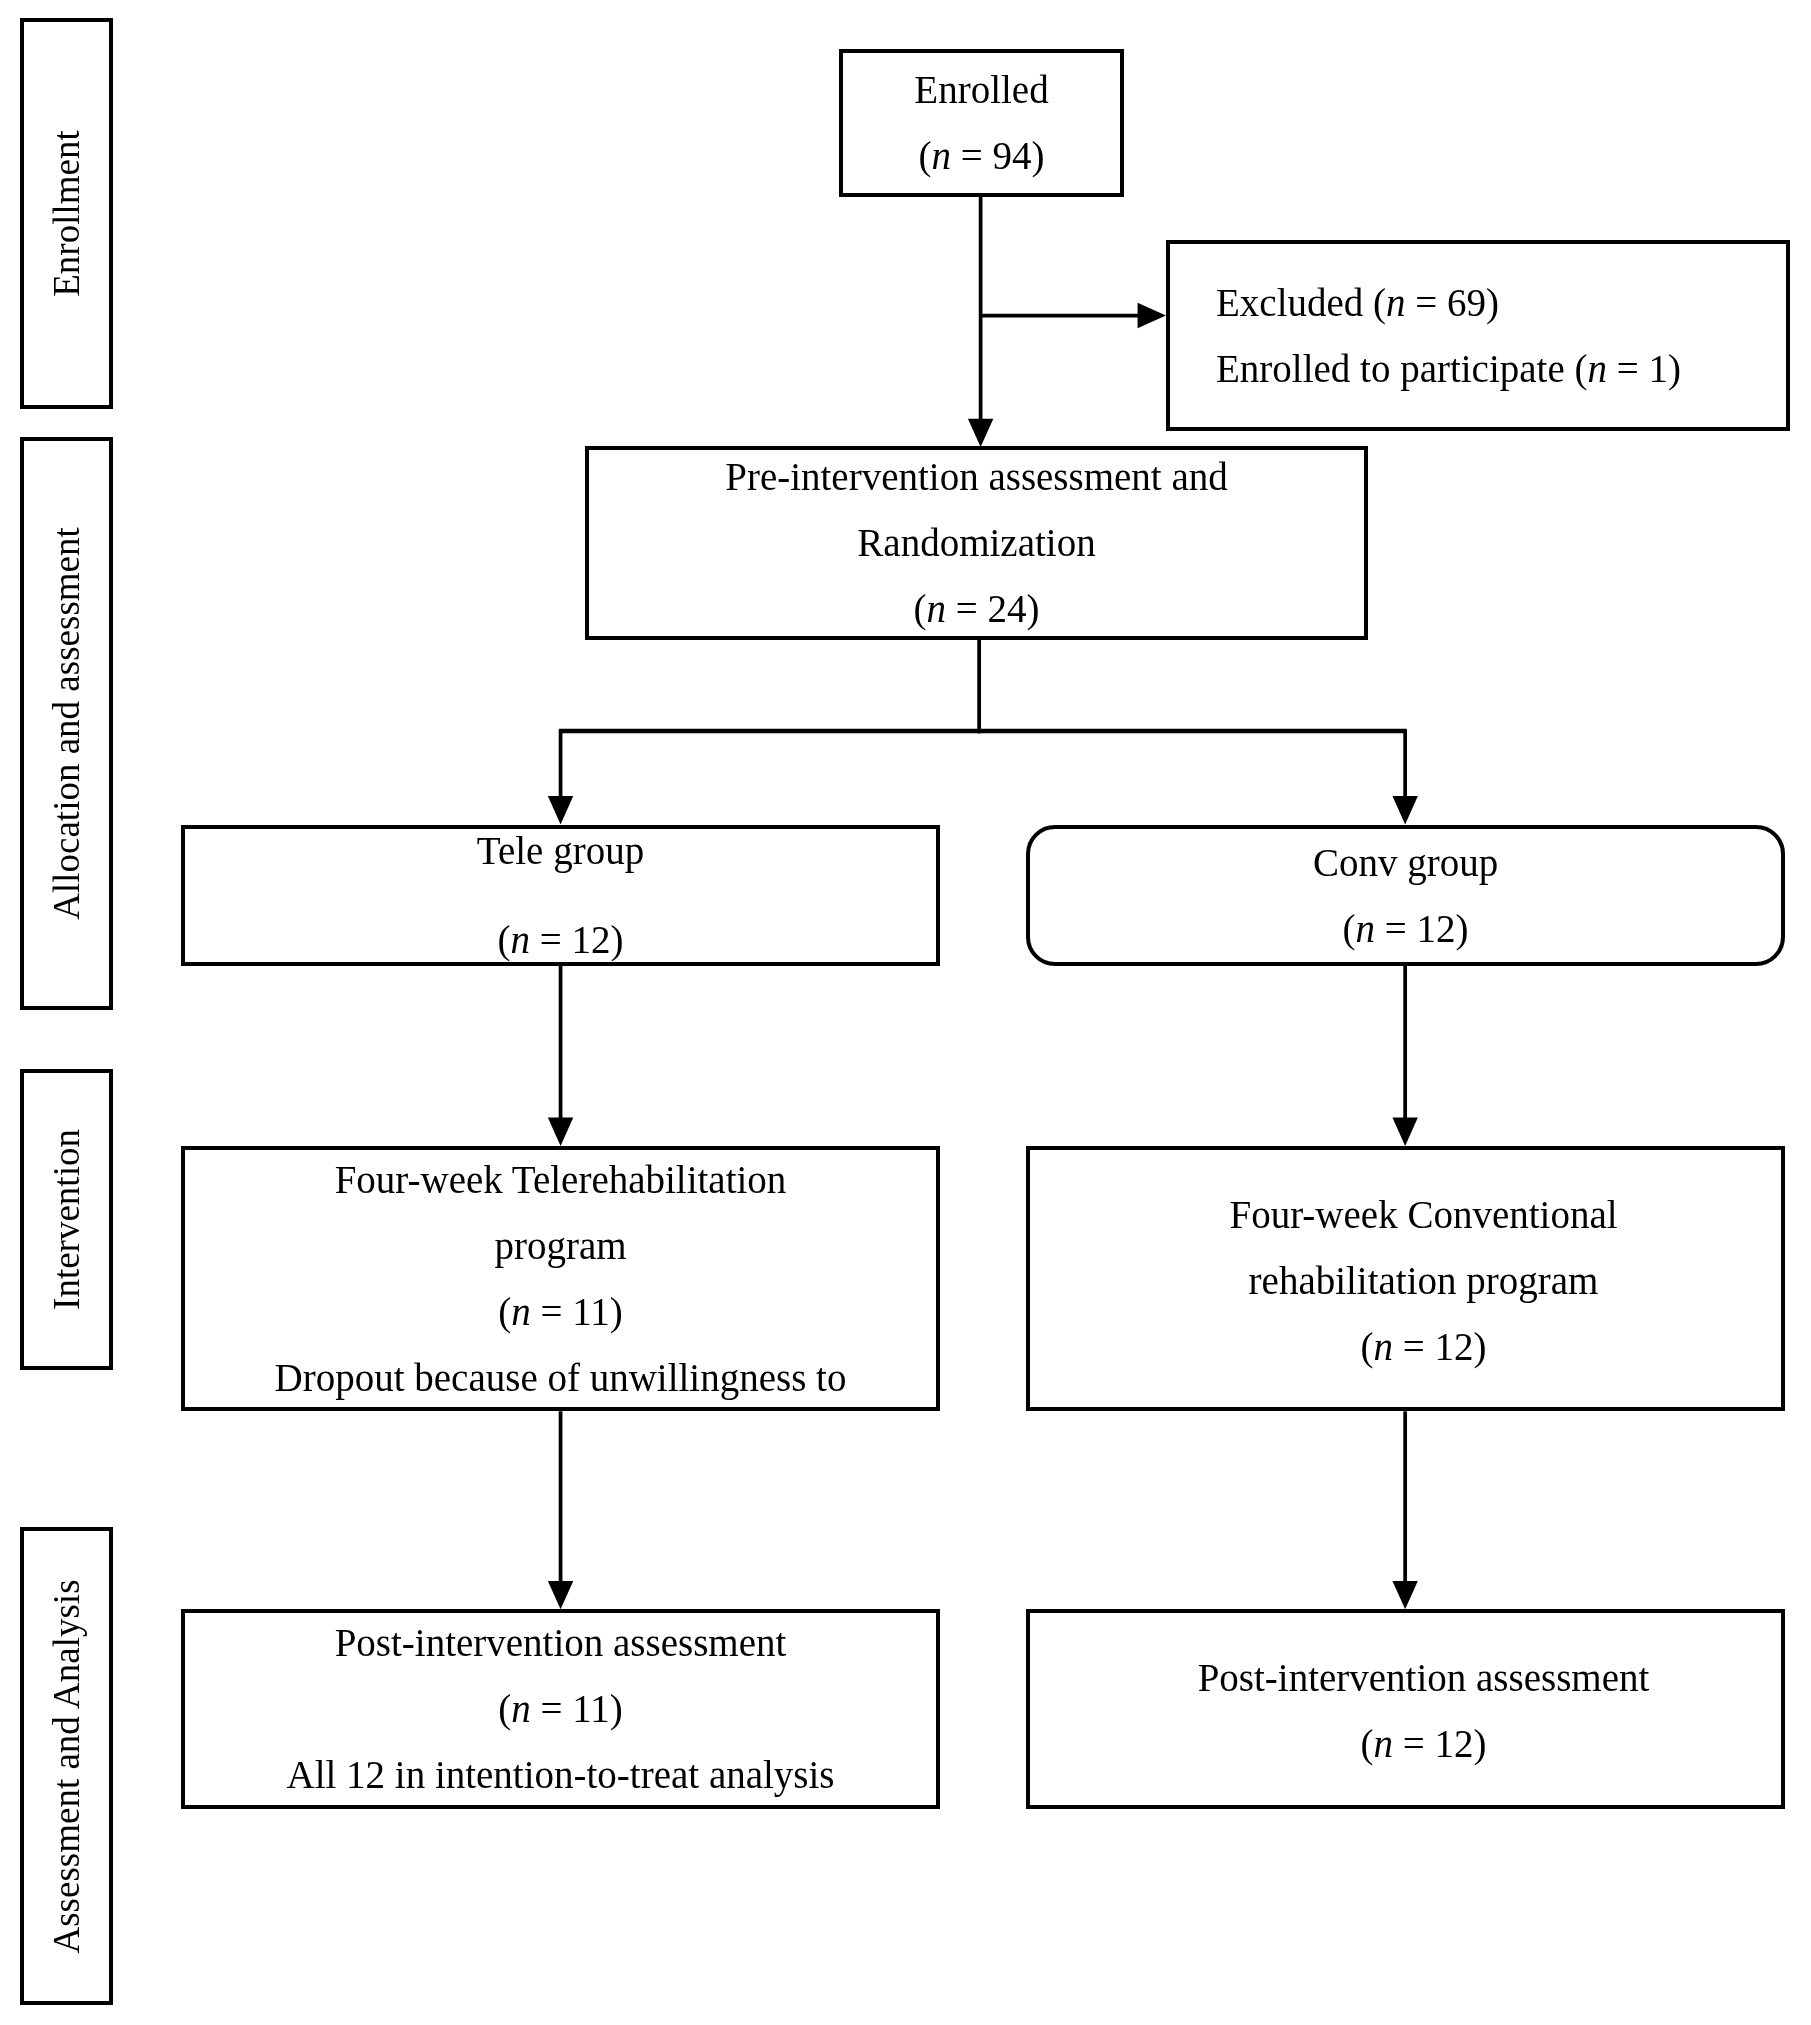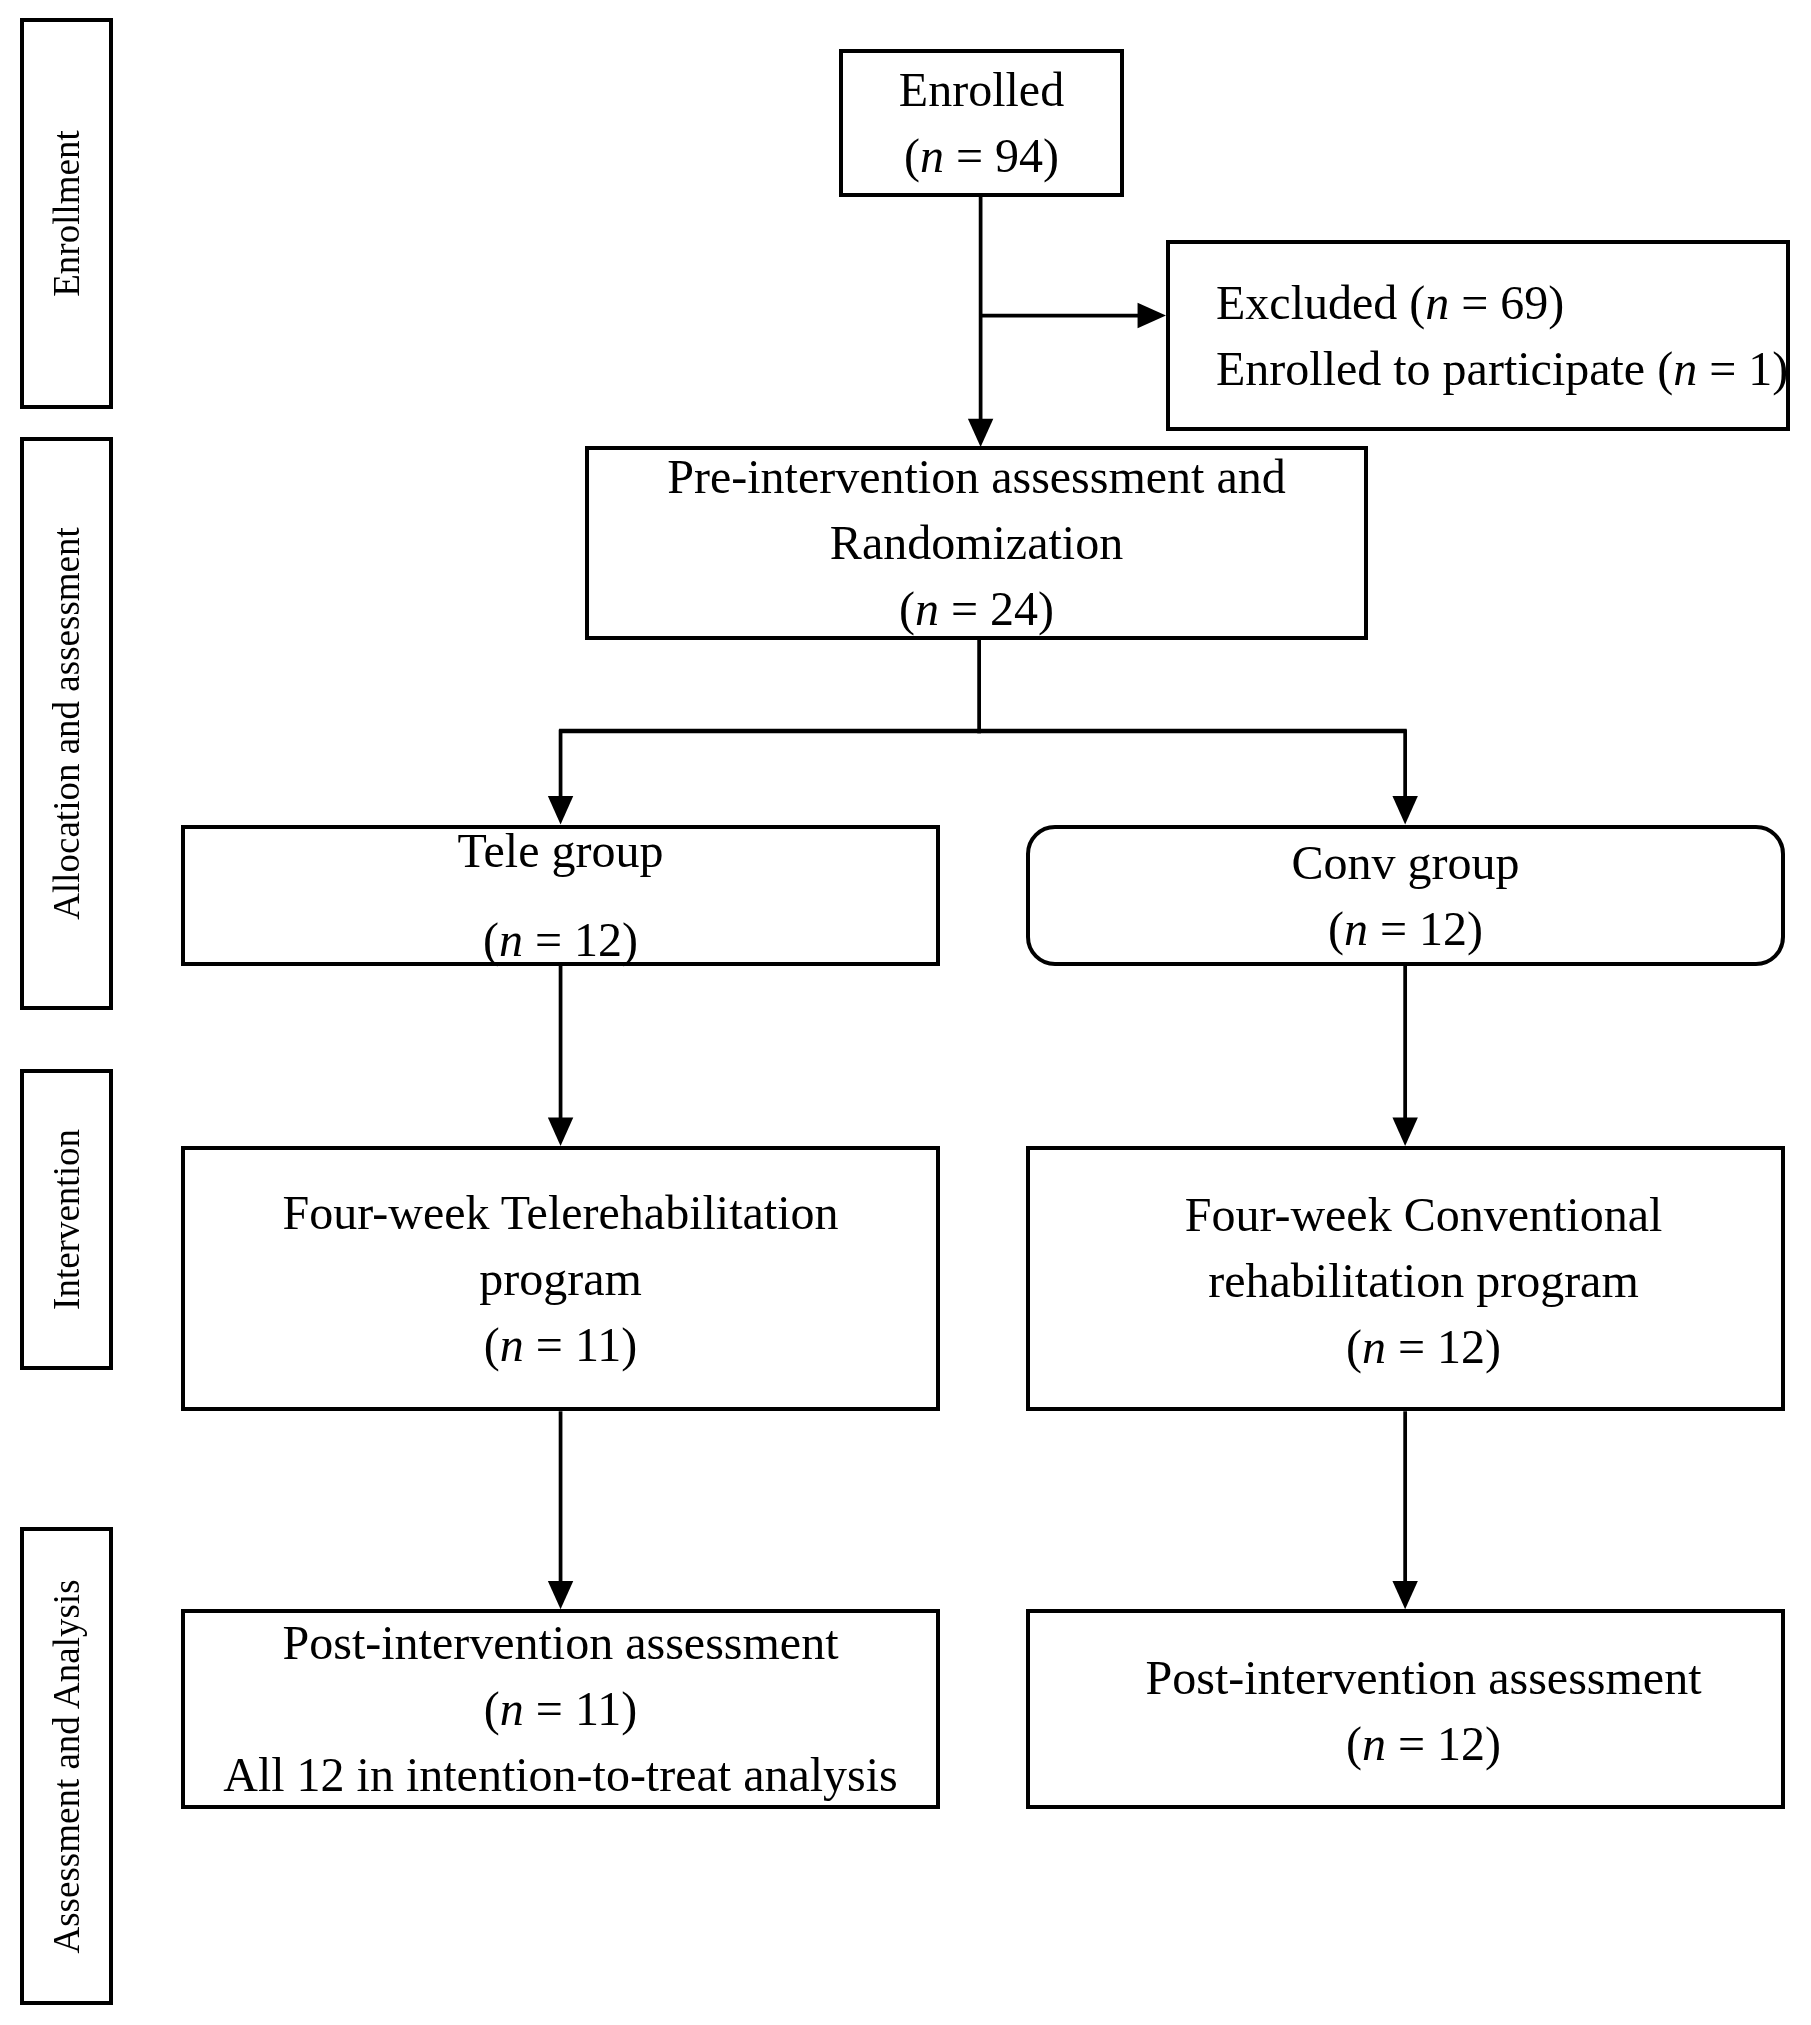--- a/index.html
+++ b/index.html
@@ -25,21 +25,21 @@
   .box {
     position: absolute;
     box-sizing: border-box;
     border: 4.5px solid #000000;
     background: #ffffff;
     display: flex;
     flex-direction: column;
     justify-content: center;
     align-items: center;
     text-align: center;
-    font-size: 48px;
+    font-size: 39px;
     line-height: 66px;
     white-space: nowrap;
   }
   .box.left-align {
     align-items: flex-start;
     text-align: left;
     padding-left: 46px;
   }
   .box.top-align {
     justify-content: center;
@@ -140,20 +140,21 @@
 
   <div class="box" style="left:1026px; top:825px; width:759px; height:141px;border-radius:29px;">
       <div class="line"><span>Conv group</span></div>
       <div class="line"><span>(</span><span class="it">n</span><span> = 12)</span></div>
     </div>
 
   <div class="box" style="left:181px; top:1146px; width:759px; height:265px;">
       <div class="line"><span>Four-week Telerehabilitation</span></div>
       <div class="line"><span>program</span></div>
       <div class="line"><span>(</span><span class="it">n</span><span> = 11)</span></div>
+      <div class="line"><span>Dropout because of unwillingness to</span></div>
     </div>
 
   <div class="box top-align" style="left:1026px; top:1146px; width:759px; height:265px;">
       <div class="line"><span>Four-week Conventional</span></div>
       <div class="line"><span>rehabilitation program</span></div>
       <div class="line"><span>(</span><span class="it">n</span><span> = 12)</span></div>
     </div>
 
   <div class="box" style="left:181px; top:1609px; width:759px; height:200px;">
       <div class="line"><span>Post-intervention assessment</span></div>

